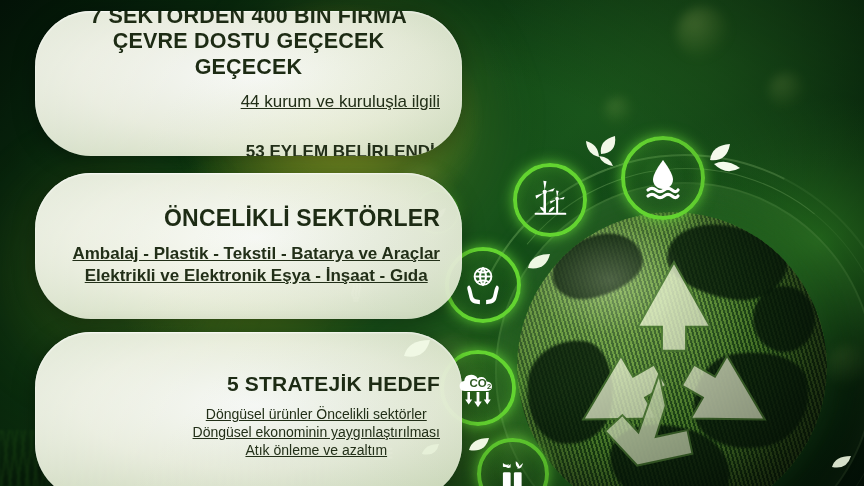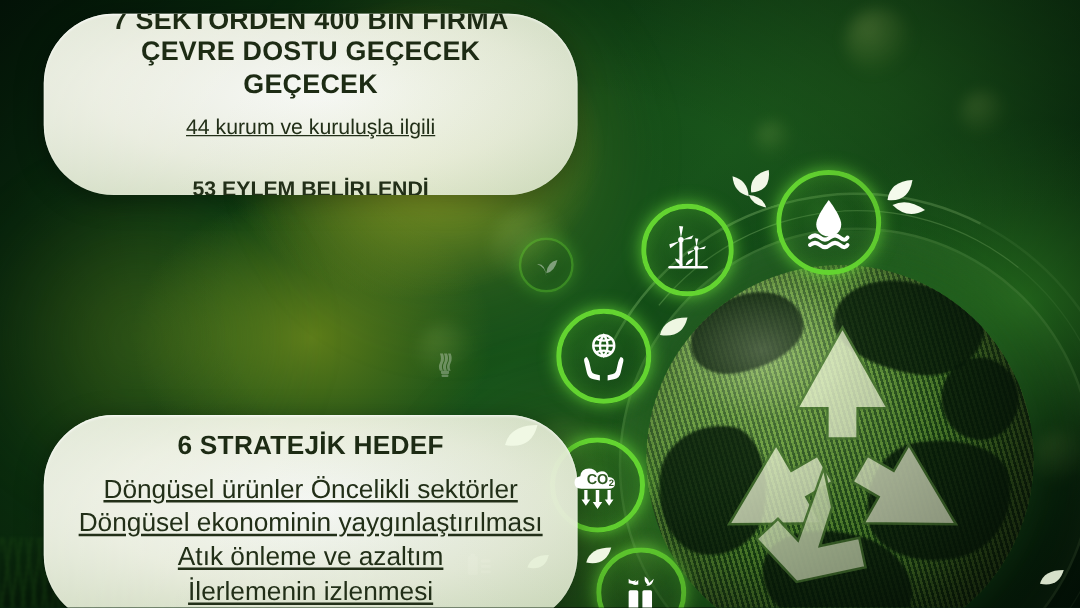--- a/index.html
+++ b/index.html
@@ -148,21 +148,21 @@
     position: absolute;
     left: 35px;
     width: 427px;
     border-radius: 56px;
     background:
       radial-gradient(ellipse 420px 150px at 52% 44%, rgba(255,255,255,.97) 0%, rgba(244,246,232,.95) 42%, rgba(222,232,204,.92) 78%, rgba(205,220,190,.90) 100%);
     box-shadow:
       0 4px 22px rgba(0,0,0,.34),
       inset 0 1px 2px rgba(255,255,255,.85);
     display: flex; flex-direction: column;
-    align-items: center; justify-content: center;
+    align-items: flex-end; justify-content: center;
     text-align: center;
     padding: 10px 22px;
     overflow: hidden;
   }
   .card::after {
     content: "";
     position: absolute; inset: 0;
     border-radius: 56px;
     background: linear-gradient(128deg, rgba(255,255,255,.35) 0%, rgba(255,255,255,0) 38%, rgba(150,175,130,.16) 100%);
     pointer-events: none;
@@ -186,21 +186,21 @@
   }
 
   .c1-title { font-size: 21.5px; }
   .c1-sub   { font-size: 17px; margin-top: 11px; font-weight: 500; }
   .c1-sub .b { font-weight: 600; margin-top: 28px; }
 
   .c2-title { font-size: 23px; }
   .c2-sub   { font-size: 17px; margin-top: 11px; font-weight: 600; }
 
   .c3-title { font-size: 21px; }
-  .c3-sub   { font-size: 21px; margin-top: 8px; font-weight: 500; }
+  .c3-sub   { font-size: 14px; margin-top: 8px; font-weight: 500; }
 
   .line { display: block; }
 </style>
 </head>
 <body>
 
 <div class="stage">
 
   <div class="bg-base"></div>
   <div class="bg-blur-a"></div>
@@ -406,26 +406,34 @@
     <div class="hl c1-title">
       <span class="line">7 SEKTÖRDEN 400 BİN FİRMA</span>
       <span class="line">ÇEVRE DOSTU GEÇECEK GEÇECEK</span>
     </div>
     <div class="sub c1-sub">
       <span class="line">44 kurum ve kuruluşla ilgili</span>
       <span class="line b">53 EYLEM BELİRLENDİ</span>
     </div>
   </div>
 
+  <div class="card card-2">
+    <div class="hl c2-title">
+      <span class="line">ÖNCELİKLİ SEKTÖRLER</span>
+    </div>
+    <div class="sub c2-sub">
+      <span class="line">Ambalaj - Plastik - Tekstil - Batarya ve Araçlar</span>
+      <span class="line">Elektrikli ve Elektronik Eşya - İnşaat - Gıda</span>
+    </div>
+  </div>
 
   <div class="card card-3">
     <div class="hl c3-title">
-      <span class="line">6 STRATEJİK HEDEF</span>
+      <span class="line">5 STRATEJİK HEDEF</span>
     </div>
     <div class="sub c3-sub">
       <span class="line">Döngüsel ürünler Öncelikli sektörler</span>
       <span class="line">Döngüsel ekonominin yaygınlaştırılması</span>
       <span class="line">Atık önleme ve azaltım</span>
-      <span class="line">İlerlemenin izlenmesi</span>
     </div>
   </div>
 
 </div>
 
 </body></html>

